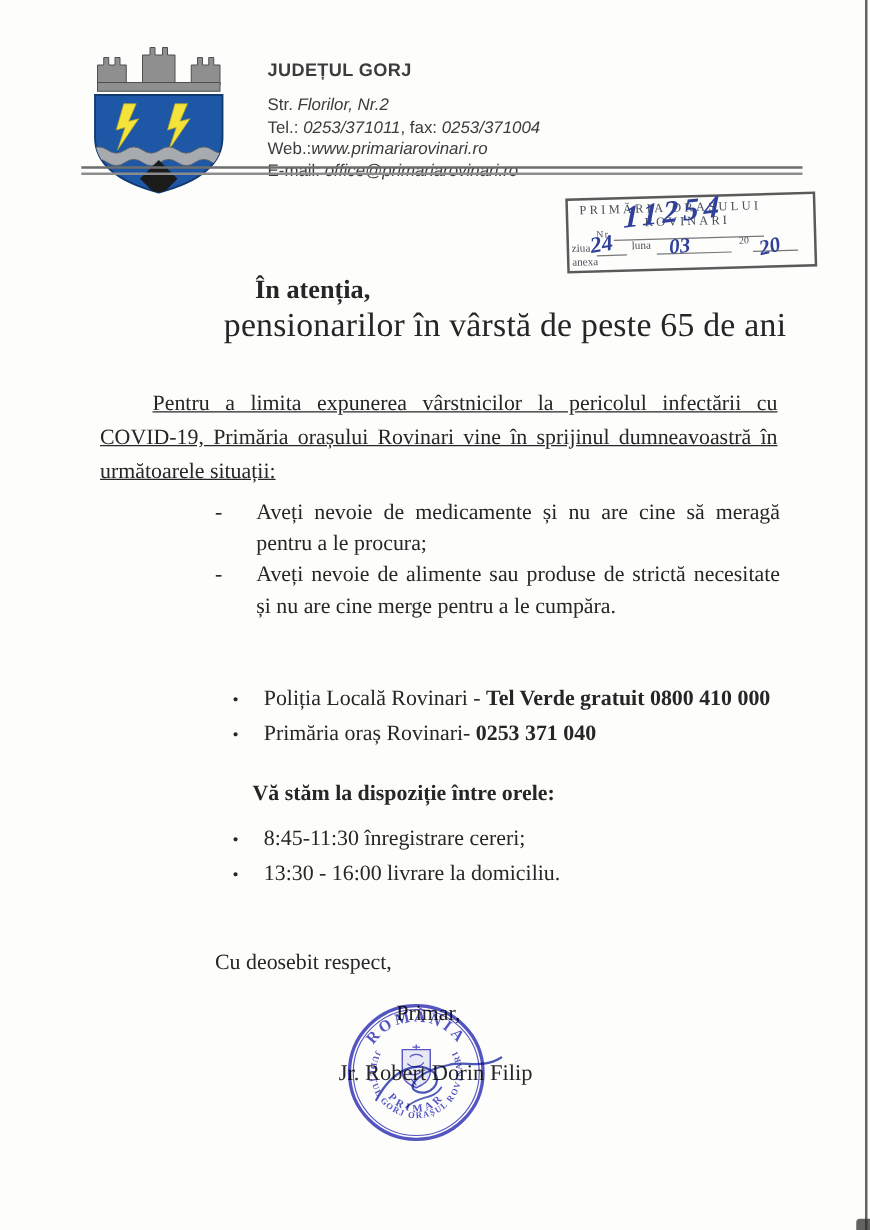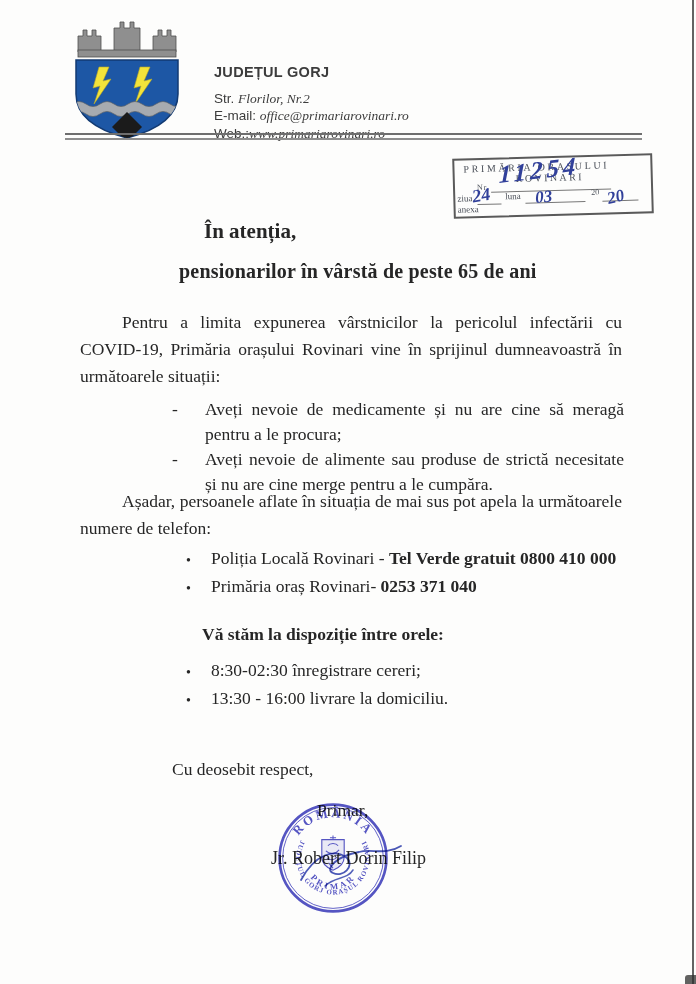--- a/index.html
+++ b/index.html
@@ -2,26 +2,26 @@
 <html><head>
 <meta charset="utf-8">
 <style>
   html,body{margin:0;padding:0;background:#e8e8e8;}
   .page{position:relative;width:696px;height:984px;background:#fdfdfc;overflow:hidden;
         font-family:"Liberation Serif",serif;color:#262626;}
   
   .edge-line{position:absolute;right:2px;top:0;width:2px;height:100%;background:#3c3c3c;opacity:.8;}
   .corner-blob{position:absolute;right:0;bottom:0;width:11px;height:9px;background:#2e2e2e;opacity:.75;border-radius:3px 0 0 0;}
   
-  .letterhead{position:absolute;left:68px;top:20px;display:flex;align-items:flex-end;}
+  .letterhead{position:absolute;left:68px;top:36px;display:flex;}
   .coa{width:118px;height:122px;flex:none;}
   .header-text{margin-left:28px;padding-top:12px;font-family:"Liberation Sans",sans-serif;color:#3c3c3c;}
   .org-line{font-size:14.5px;line-height:19px;font-weight:bold;letter-spacing:.3px;}
   .contact{margin-top:8px;font-size:13.5px;line-height:17.5px;}
-  .it{font-style:italic;font-family:Liberation Serif, serif;}
+  .it{font-style:italic;}
   .rule{position:absolute;left:65px;top:133px;width:577px;height:3px;
         border-top:2.5px solid #6e6e6e;border-bottom:2px solid #8d8d8d;}
   
   .reg-stamp{position:absolute;left:453px;top:156px;width:196px;height:56px;
              border:2px solid #5a5a5a;transform:rotate(-1.6deg);color:#4a4f58;}
   .reg-stamp span,.reg-stamp div{position:absolute;white-space:nowrap;}
   .rs-line1{left:9px;top:3px;font-size:10px;letter-spacing:2.6px;}
   .rs-line2{left:61px;top:14px;font-size:10px;letter-spacing:2.4px;}
   .rs-nr{left:22px;top:23px;font-size:8px;letter-spacing:1px;}
   .rs-ul{border-bottom:1px solid #777;height:1px;}
@@ -33,24 +33,24 @@
   .rs-20{left:136px;top:31px;font-size:8px;}
   .u-20{left:147px;top:43px;width:36px;}
   .rs-anexa{left:2px;top:44px;font-size:9px;}
   .hw{color:#31409a;font-style:italic;font-weight:bold;}
   .hw-number{left:44px;top:-2px;font-size:25px;letter-spacing:4px;transform:rotate(-5deg) skewX(-8deg);}
   .hw-day{left:17px;top:25px;font-size:18px;transform:rotate(-8deg);}
   .hw-month{left:80px;top:29px;font-size:17px;transform:rotate(-4deg);}
   .hw-year{left:152px;top:31px;font-size:17px;transform:rotate(-12deg);}
   
   .title-1{position:absolute;left:204px;top:219px;font-size:21px;font-weight:bold;}
-  .title-2{position:absolute;left:179px;top:260px;font-size:20px;font-weight:bold;letter-spacing:.2px;}
+  .title-2{position:absolute;left:179px;top:245px;font-size:27px;font-weight:normal;letter-spacing:.2px;}
   .para{position:absolute;left:80px;width:542px;font-size:17.5px;line-height:27px;
         text-align:justify;text-indent:42px;}
-  .para-1{top:309px;}
+  .para-1{top:309px;text-decoration:underline;}
   .para-2{top:488px;}
   .needs-list{position:absolute;left:172px;top:397px;width:452px;font-size:17.5px;line-height:25px;}
   .need-item{display:flex;}
   .dash{width:33px;flex:none;}
   .need-text{text-align:justify;flex:1;}
   .phone-list{position:absolute;left:186px;top:546px;font-size:17.5px;line-height:25.5px;}
   .li-item{display:flex;}
   .bullet{width:25px;flex:none;font-size:14px;padding-top:2px;}
   .b{font-weight:bold;}
   .hours-heading{position:absolute;left:202px;top:624px;font-size:17.5px;font-weight:bold;}
@@ -92,22 +92,23 @@
 
         <path d="M4,84 q7,-5 14,0 t14,0 t14,0 t14,0 t14,0 t14,0 t14,0 t14,0 v10 q-7,5 -14,0 t-14,0 t-14,0 t-14,0 t-14,0 t-14,0 t-14,0 t-14,0 z" fill="#a7abb0" stroke="#5d6166" stroke-width="0.7"></path>
 
         <polygon points="59,92 74,107 59,122 44,107" fill="#1b1b1b"></polygon>
       </g>
     </svg>
     <div class="header-text">
       <div class="org-line">JUDEȚUL GORJ</div>
       <div class="contact">
         <div><span>Str. </span><span class="it">Florilor, Nr.2</span></div>
+        <div><span>Tel.: </span><span class="it">0253/371011</span><span>, fax: </span><span class="it">0253/371004</span></div>
+        <div><span>Web.:</span><span class="it">www.primariarovinari.ro</span></div>
         <div><span>E-mail: </span><span class="it">office@primariarovinari.ro</span></div>
-        <div><span>Web.:</span><span class="it">www.primariarovinari.ro</span></div>
       </div>
     </div>
   </div>
   <div class="rule"></div>
 
   <div class="reg-stamp">
     <span class="rs-line1">PRIMĂRIA ORAȘULUI</span>
     <span class="rs-line2">ROVINARI</span>
     <span class="rs-nr">Nr.</span>
     <div class="rs-ul u-nr"></div>
@@ -133,39 +134,38 @@
     <div class="need-item">
       <span class="dash">-</span>
       <span class="need-text">Aveți nevoie de medicamente și nu are cine să meragă pentru a le procura;</span>
     </div>
     <div class="need-item">
       <span class="dash">-</span>
       <span class="need-text">Aveți nevoie de alimente sau produse de strictă necesitate și nu are cine merge pentru a le cumpăra.</span>
     </div>
   </div>
 
-  <div class="para para-2">Așadar, persoanele aflate în situația de mai sus pot apela la următoarele numere de telefon:</div>
 
   <div class="phone-list">
     <div class="li-item">
       <span class="bullet">•</span>
       <span><span>Poliția Locală Rovinari - </span><span class="b">Tel Verde gratuit 0800 410 000</span></span>
     </div>
     <div class="li-item">
       <span class="bullet">•</span>
       <span><span>Primăria oraș Rovinari- </span><span class="b">0253 371 040</span></span>
     </div>
   </div>
 
   <div class="hours-heading">Vă stăm la dispoziție între orele:</div>
 
   <div class="hours-list">
     <div class="li-item">
       <span class="bullet">•</span>
-      <span>8:30-02:30 înregistrare cereri;</span>
+      <span>8:45-11:30 înregistrare cereri;</span>
     </div>
     <div class="li-item">
       <span class="bullet">•</span>
       <span>13:30 - 16:00 livrare la domiciliu.</span>
     </div>
   </div>
 
   <div class="closing">Cu deosebit respect,</div>
 
   <div class="sig-role">Primar,</div>

